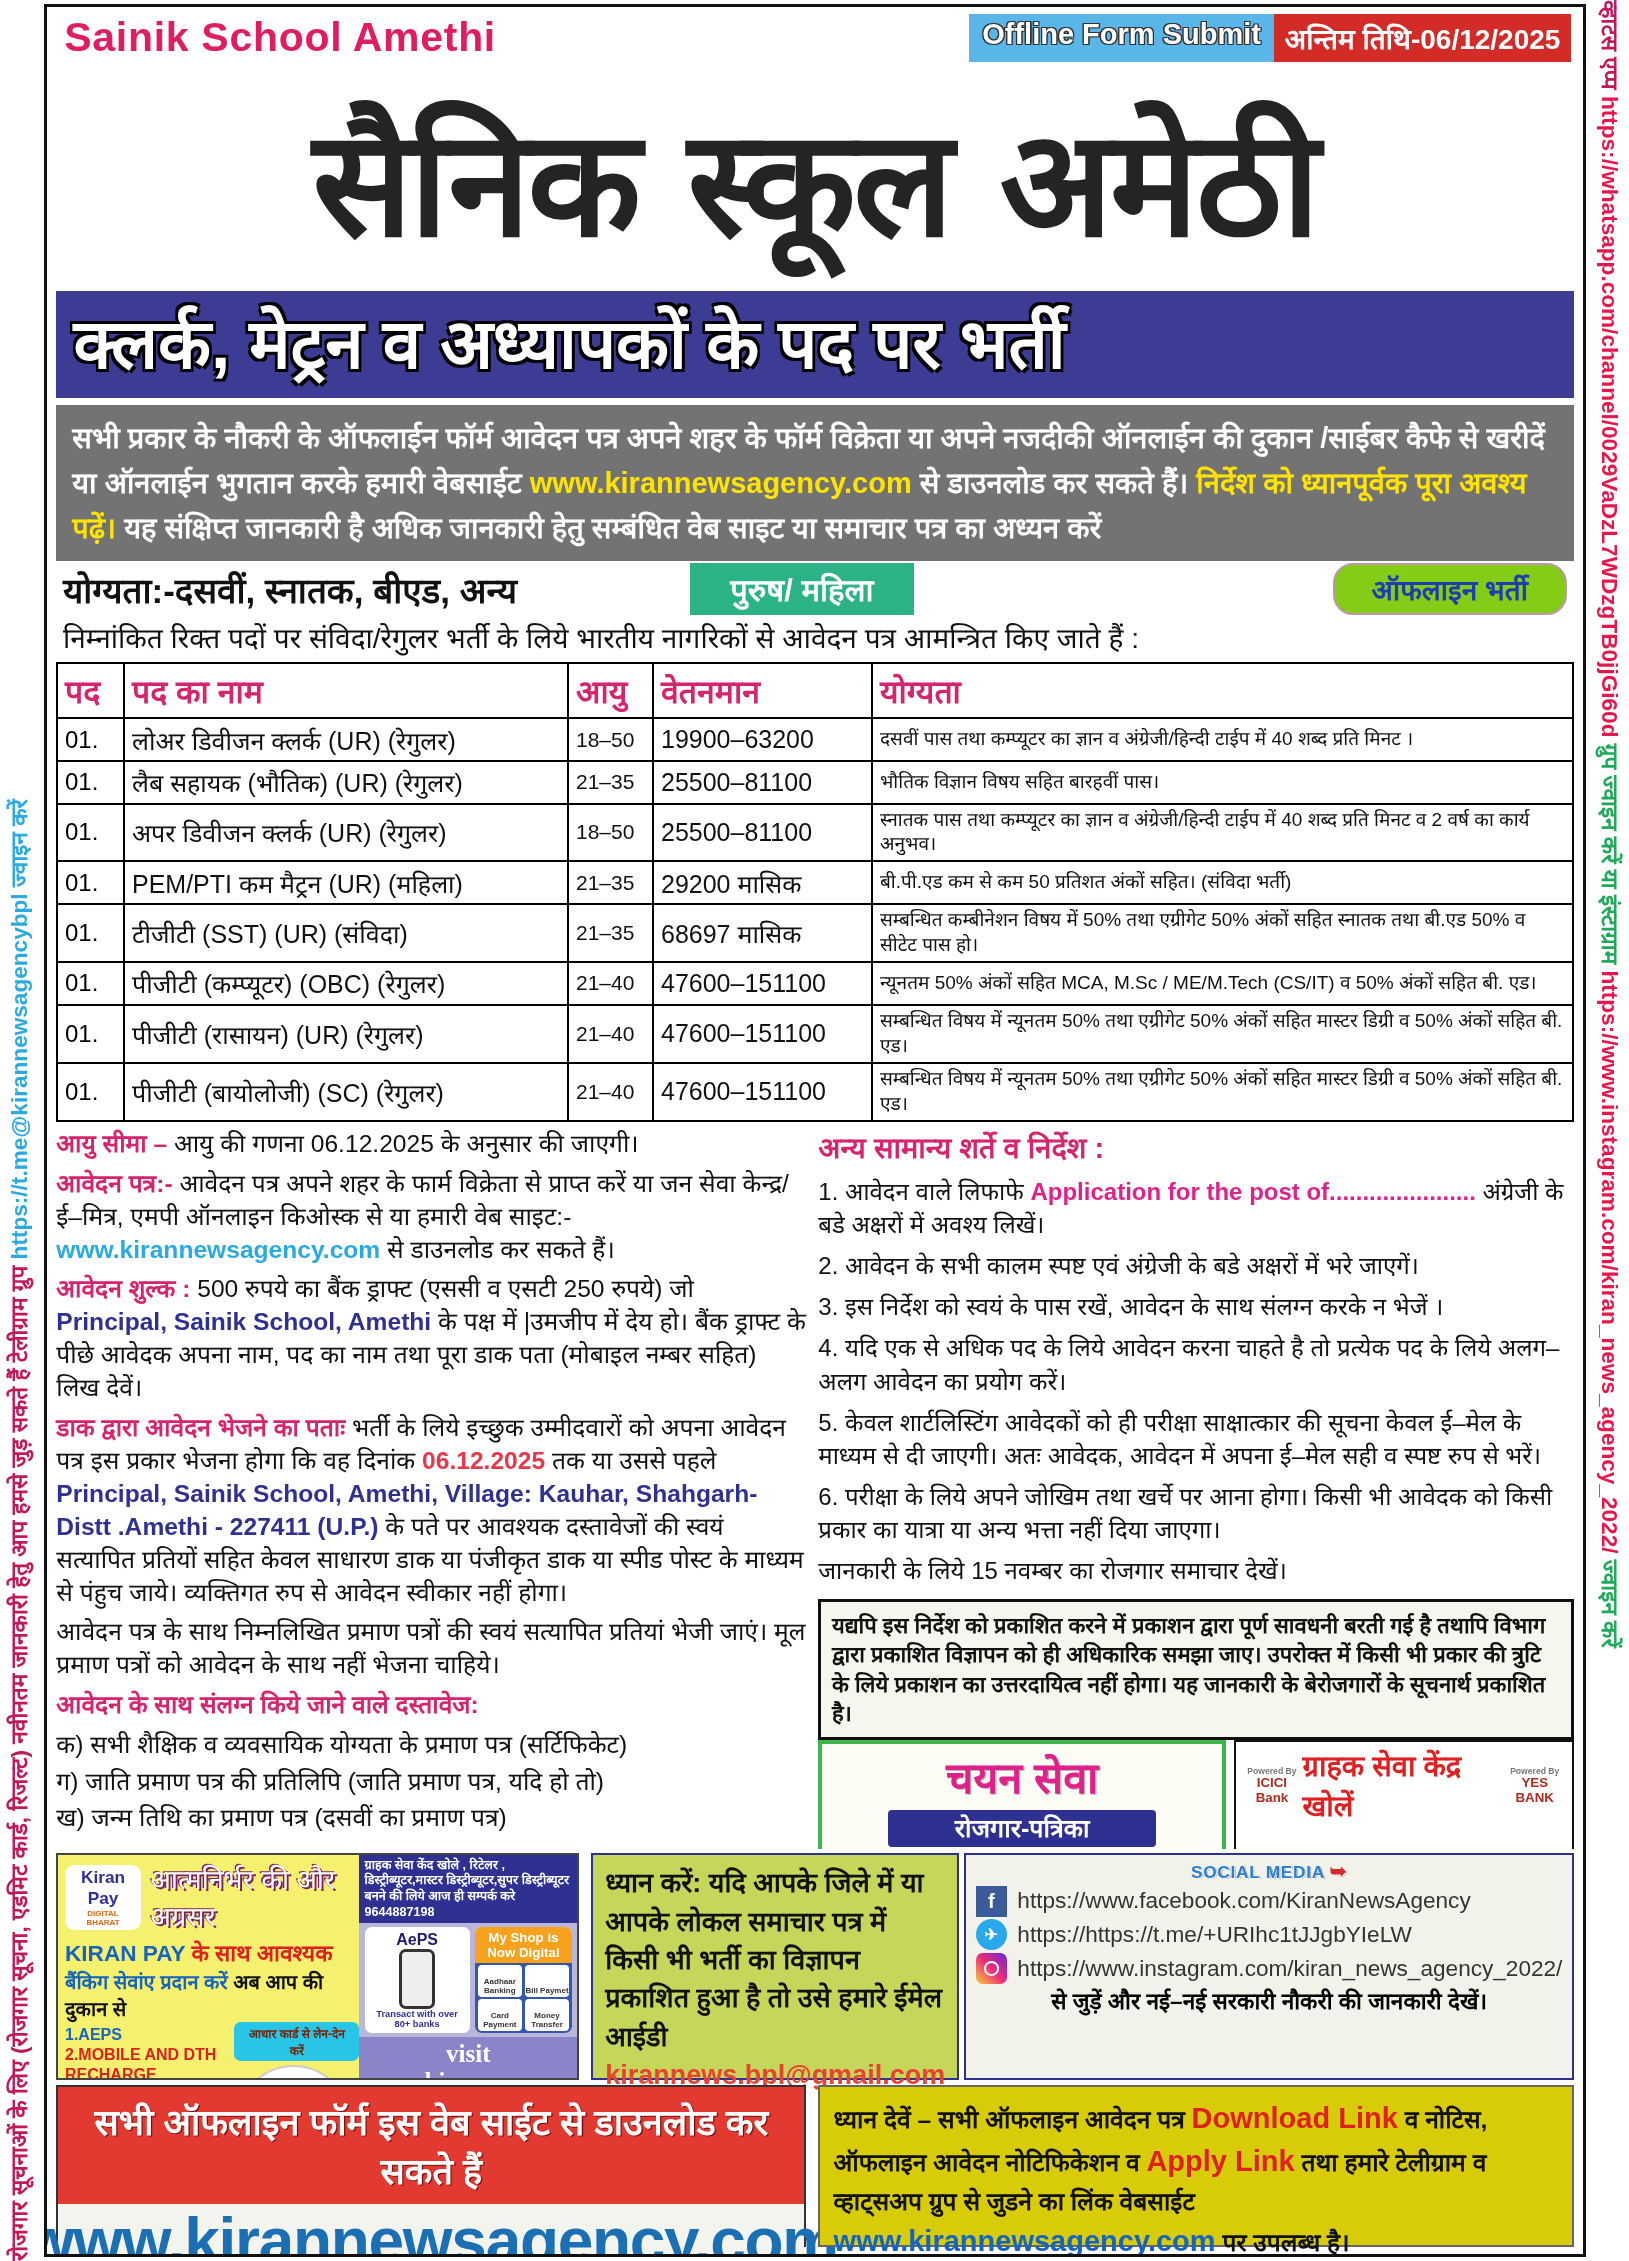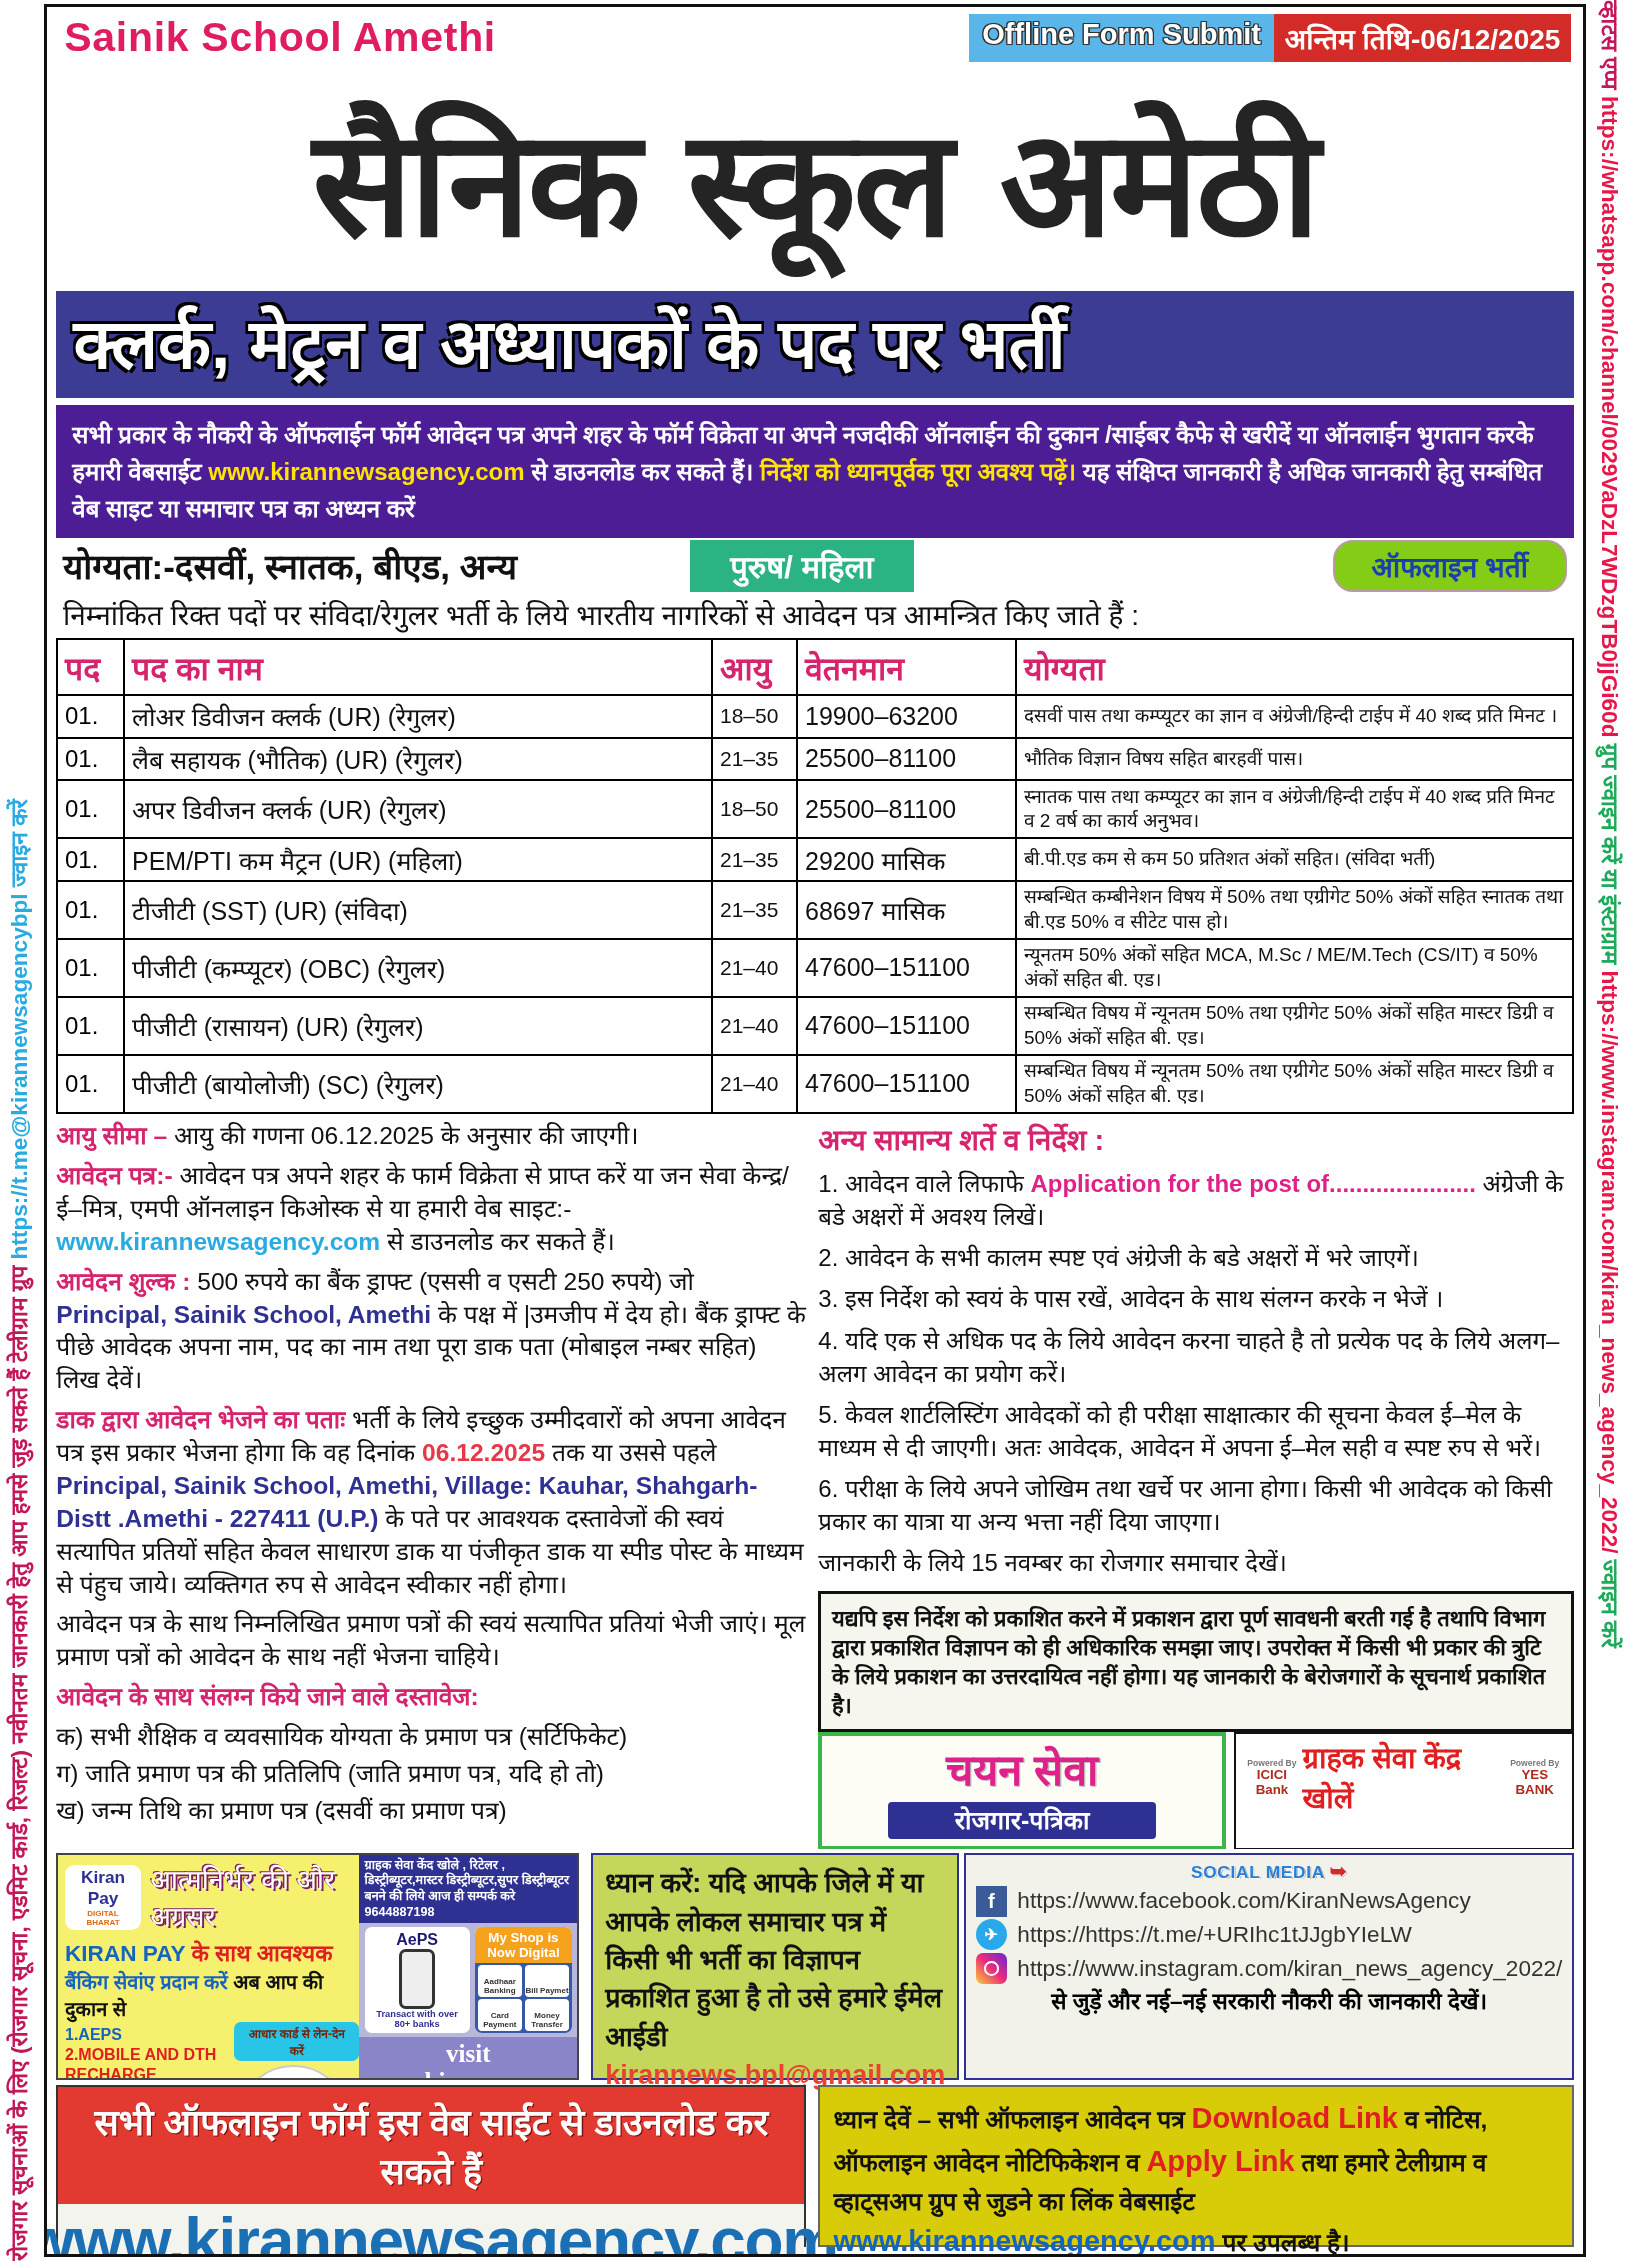--- a/index.html
+++ b/index.html
@@ -30,40 +30,40 @@
   .badge-deadline { background:#d32b28; color:#fff; font-size:28px; font-weight:900; padding:5.3px 10.6px; }
 
   .big-title { height:219px; display:flex; align-items:center; justify-content:center;
     font-size:148px; font-weight:900; color:#242424; letter-spacing:-2.7px;
     font-family:"DejaVu Sans", sans-serif; }
 
   .banner { margin:4px 9.3px 6.7px; background:#3c3c94; color:#fff; padding:10.6px 17.3px;
     font-size:69px; font-weight:900; line-height:1.25;
     text-shadow:2.7px 2.7px 0 #000, -2.7px -2.7px 0 #000, 2.7px -2.7px 0 #000, -2.7px 2.7px 0 #000; }
 
-  .info-band { margin:0 9.3px; background:#4c1d95; color:#fff; padding:10.6px 16px;
-    font-size:24px; font-weight:bold; line-height:1.55; }
+  .info-band { margin:0 9.3px; background:#737373; color:#fff; padding:10.6px 16px;
+    font-size:29px; font-weight:bold; line-height:1.55; }
   .yellow-text { color:#ffe400; }
   .cyan-link-strong { color:#ffe400; }
 
   .qual-row { height:56px; display:flex; align-items:center; padding:5.3px 16px; }
   .qual-text { font-size:35px; font-weight:900; color:#111; }
   .badge-gender { margin-left:173px; background:#2bb384; color:#fff; font-size:31px; font-weight:900;
     padding:5.3px 40px; border-radius:0; }
   .badge-mode { margin-left:auto; background:#84cc16; color:#1b3fae; font-size:28px; font-weight:900;
     padding:5.3px 37px; border-radius:20px; border:2px solid #b9a; }
 
   .invite { font-size:28px; color:#111; padding:1.3px 16px 5.3px; }
 
   
   table.posts { border-collapse:collapse; table-layout:fixed; width:calc(100% - 18.6px); margin:0 9.3px; }
   table.posts th, table.posts td { border:2.7px solid #000; vertical-align:middle; }
   table.posts th { color:#d6246e; font-size:32px; font-weight:bold; text-align:left; padding:5.3px 6.7px; }
   th.c-no, td.c-no { width:67px; text-align:left; }
-  th.c-name { width:588px; }
+  th.c-name { width:444px; }
   th.c-age, td.c-age { width:85px; }
   th.c-pay { width:219px; }
   td { padding:3.3px 6.7px; }
   td.c-no { font-size:24px; }
   td.c-name { font-size:25px; font-weight:500; color:#111; }
   td.c-age { font-size:21px; color:#111; }
   td.c-pay { font-size:25px; color:#111; }
   td.c-qual { font-size:19px; line-height:1.3; color:#111; }
 
   

